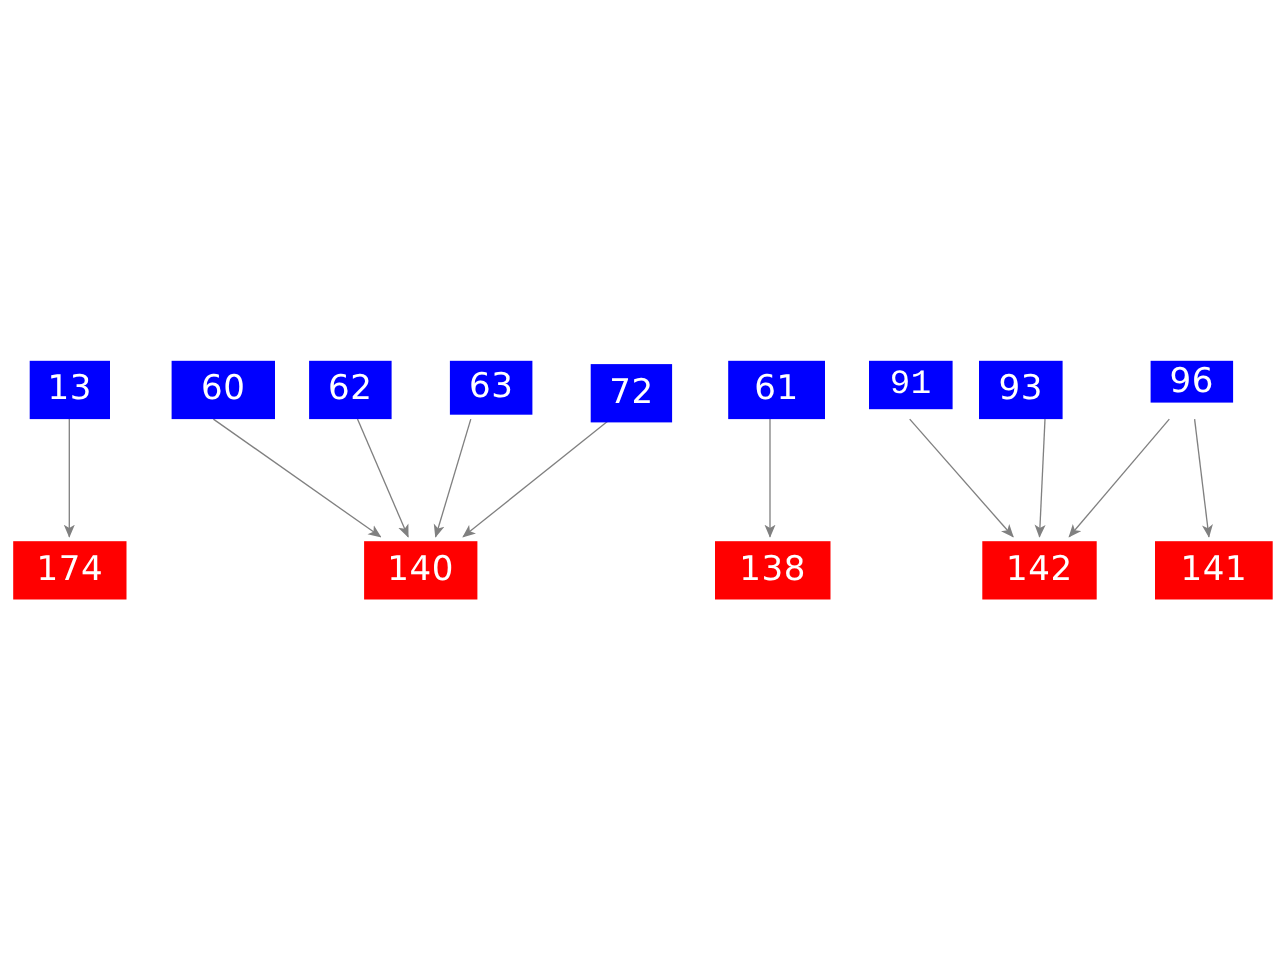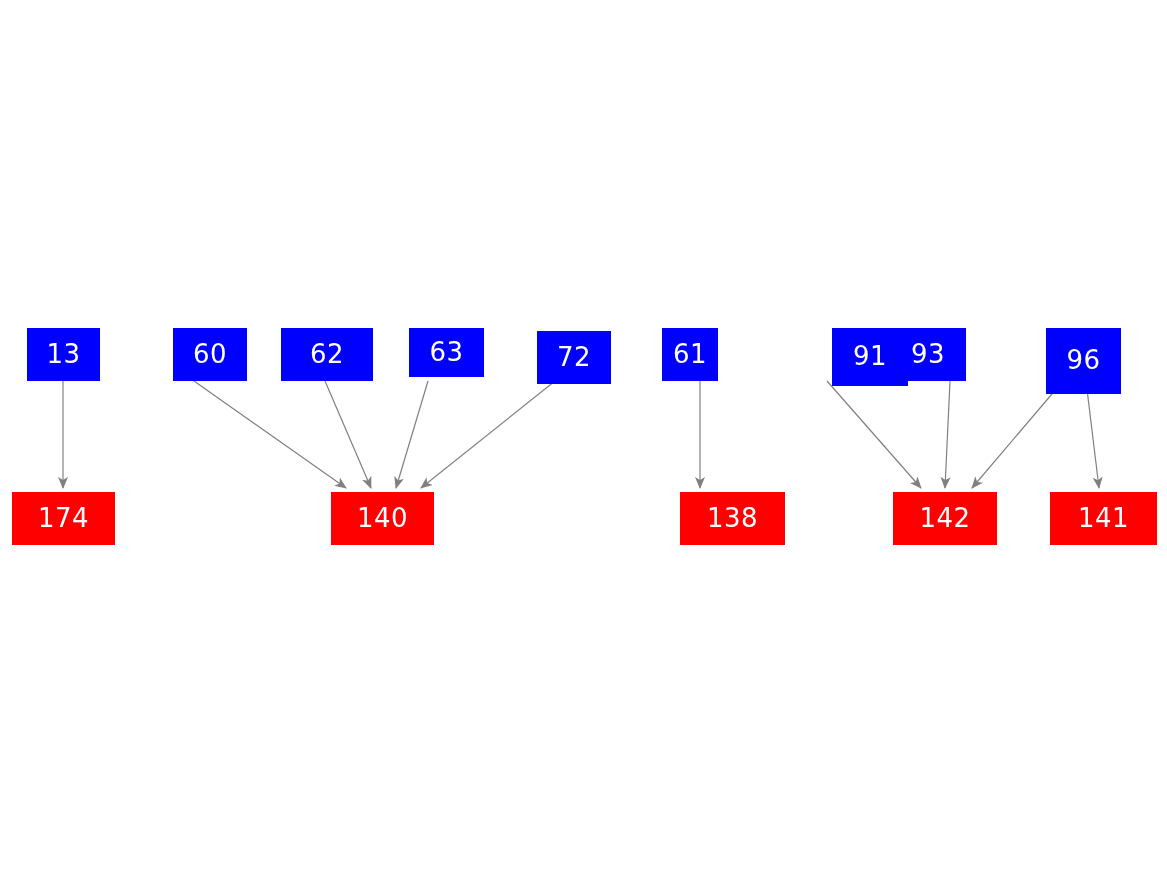--- a/index.html
+++ b/index.html
@@ -27,21 +27,21 @@
     pointer-events: none;
   }
   .node {
     position: absolute;
     box-sizing: border-box;
     display: flex;
     align-items: center;
     justify-content: center;
     color: #ffffff;
     font-family: "DejaVu Sans", sans-serif;
-    font-size: 26px;
+    font-size: 31px;
     line-height: 1;
     letter-spacing: 0.5px;
     user-select: none;
   }
   .node.source {
     background: #0000ff;
   }
   .node.target {
     background: #ff0000;
   }
@@ -72,51 +72,51 @@
         <line x1="950" y1="381" x2="945" y2="488" stroke="#808080" stroke-width="1.2" marker-end="url(#arrowhead)"></line>
         <line x1="1063" y1="381" x2="972" y2="488" stroke="#808080" stroke-width="1.2" marker-end="url(#arrowhead)"></line>
         <line x1="1086" y1="381" x2="1099" y2="488" stroke="#808080" stroke-width="1.2" marker-end="url(#arrowhead)"></line>
       </g>
   </svg>
 
   <div id="nodes-group">
       <div class="node source" style="left: 27px; top: 328px; width: 73px; height: 53px;">
         <span class="node-label">13</span>
       </div>
-      <div class="node source" style="left: 173px; top: 328px; width: 74px; height: 53px;">
+      <div class="node source" style="left: 156px; top: 328px; width: 94px; height: 53px;">
         <span class="node-label">60</span>
       </div>
-      <div class="node source" style="left: 281px; top: 328px; width: 92px; height: 53px; justify-content: center;">
+      <div class="node source" style="left: 281px; top: 328px; width: 75px; height: 53px; justify-content: center;">
         <span class="node-label">62</span>
       </div>
       <div class="node source" style="left: 409px; top: 328px; width: 75px; height: 49px;">
         <span class="node-label">63</span>
       </div>
       <div class="node source" style="left: 537px; top: 331px; width: 74px; height: 53px;">
         <span class="node-label">72</span>
       </div>
-      <div class="node source" style="left: 662px; top: 328px; width: 56px; height: 53px;">
+      <div class="node source" style="left: 662px; top: 328px; width: 88px; height: 53px;">
         <span class="node-label">61</span>
       </div>
-      <div class="node source" style="left: 832px; top: 328px; width: 76px; height: 58px;">
+      <div class="node source" style="left: 790px; top: 328px; width: 76px; height: 44px; font-family: Liberation Mono, monospace;">
         <span class="node-label">91</span>
       </div>
       <div class="node source" style="left: 890px; top: 328px; width: 76px; height: 53px;">
         <span class="node-label">93</span>
       </div>
-      <div class="node source" style="left: 1046px; top: 328px; width: 75px; height: 66px;">
+      <div class="node source" style="left: 1046px; top: 328px; width: 75px; height: 38px;">
         <span class="node-label">96</span>
       </div>
       <div class="node target" style="left: 12px; top: 492px; width: 103px; height: 53px; align-items: center;">
         <span class="node-label">174</span>
       </div>
       <div class="node target" style="left: 331px; top: 492px; width: 103px; height: 53px;">
         <span class="node-label">140</span>
       </div>
-      <div class="node target" style="left: 680px; top: 492px; width: 105px; height: 53px;">
+      <div class="node target" style="left: 650px; top: 492px; width: 105px; height: 53px;">
         <span class="node-label">138</span>
       </div>
       <div class="node target" style="left: 893px; top: 492px; width: 104px; height: 53px; align-items: center;">
         <span class="node-label">142</span>
       </div>
       <div class="node target" style="left: 1050px; top: 492px; width: 107px; height: 53px;">
         <span class="node-label">141</span>
       </div>
     </div>
 

